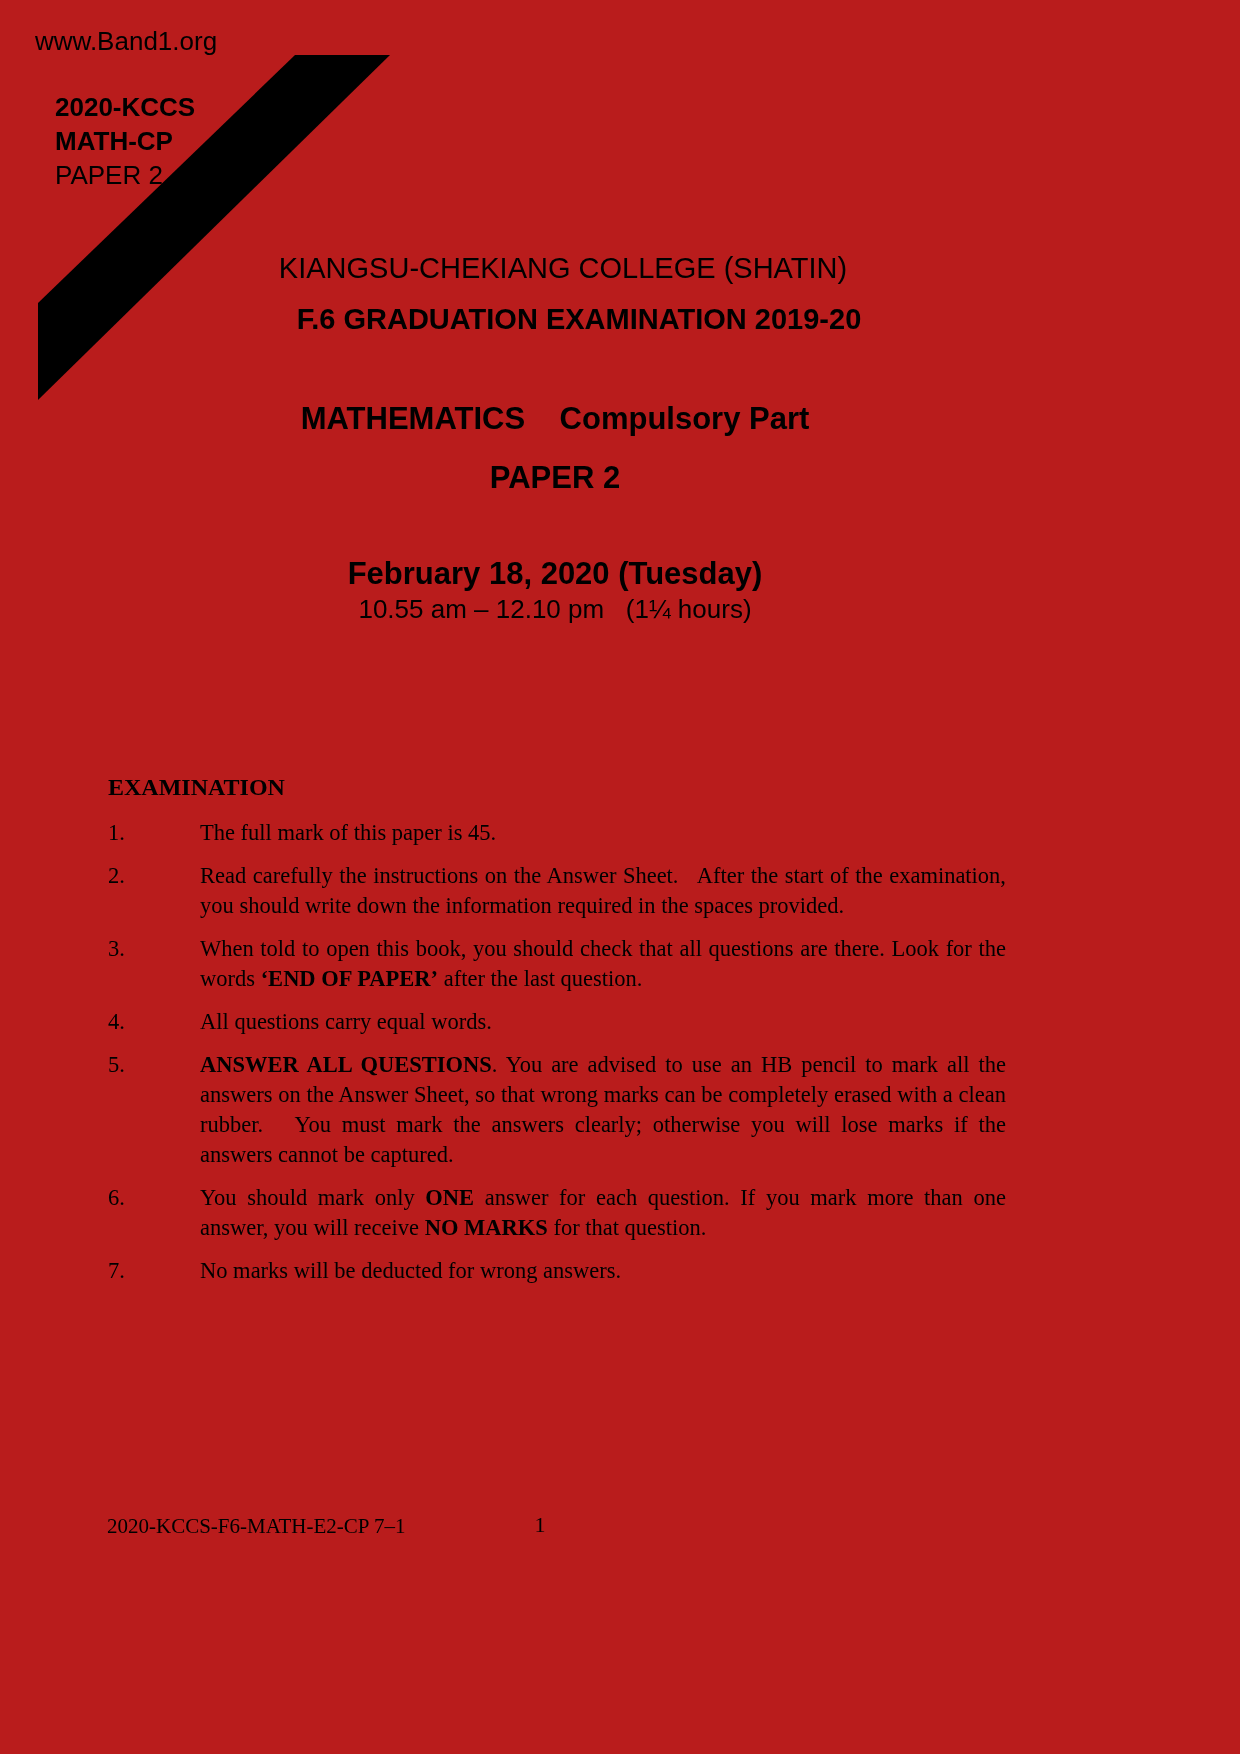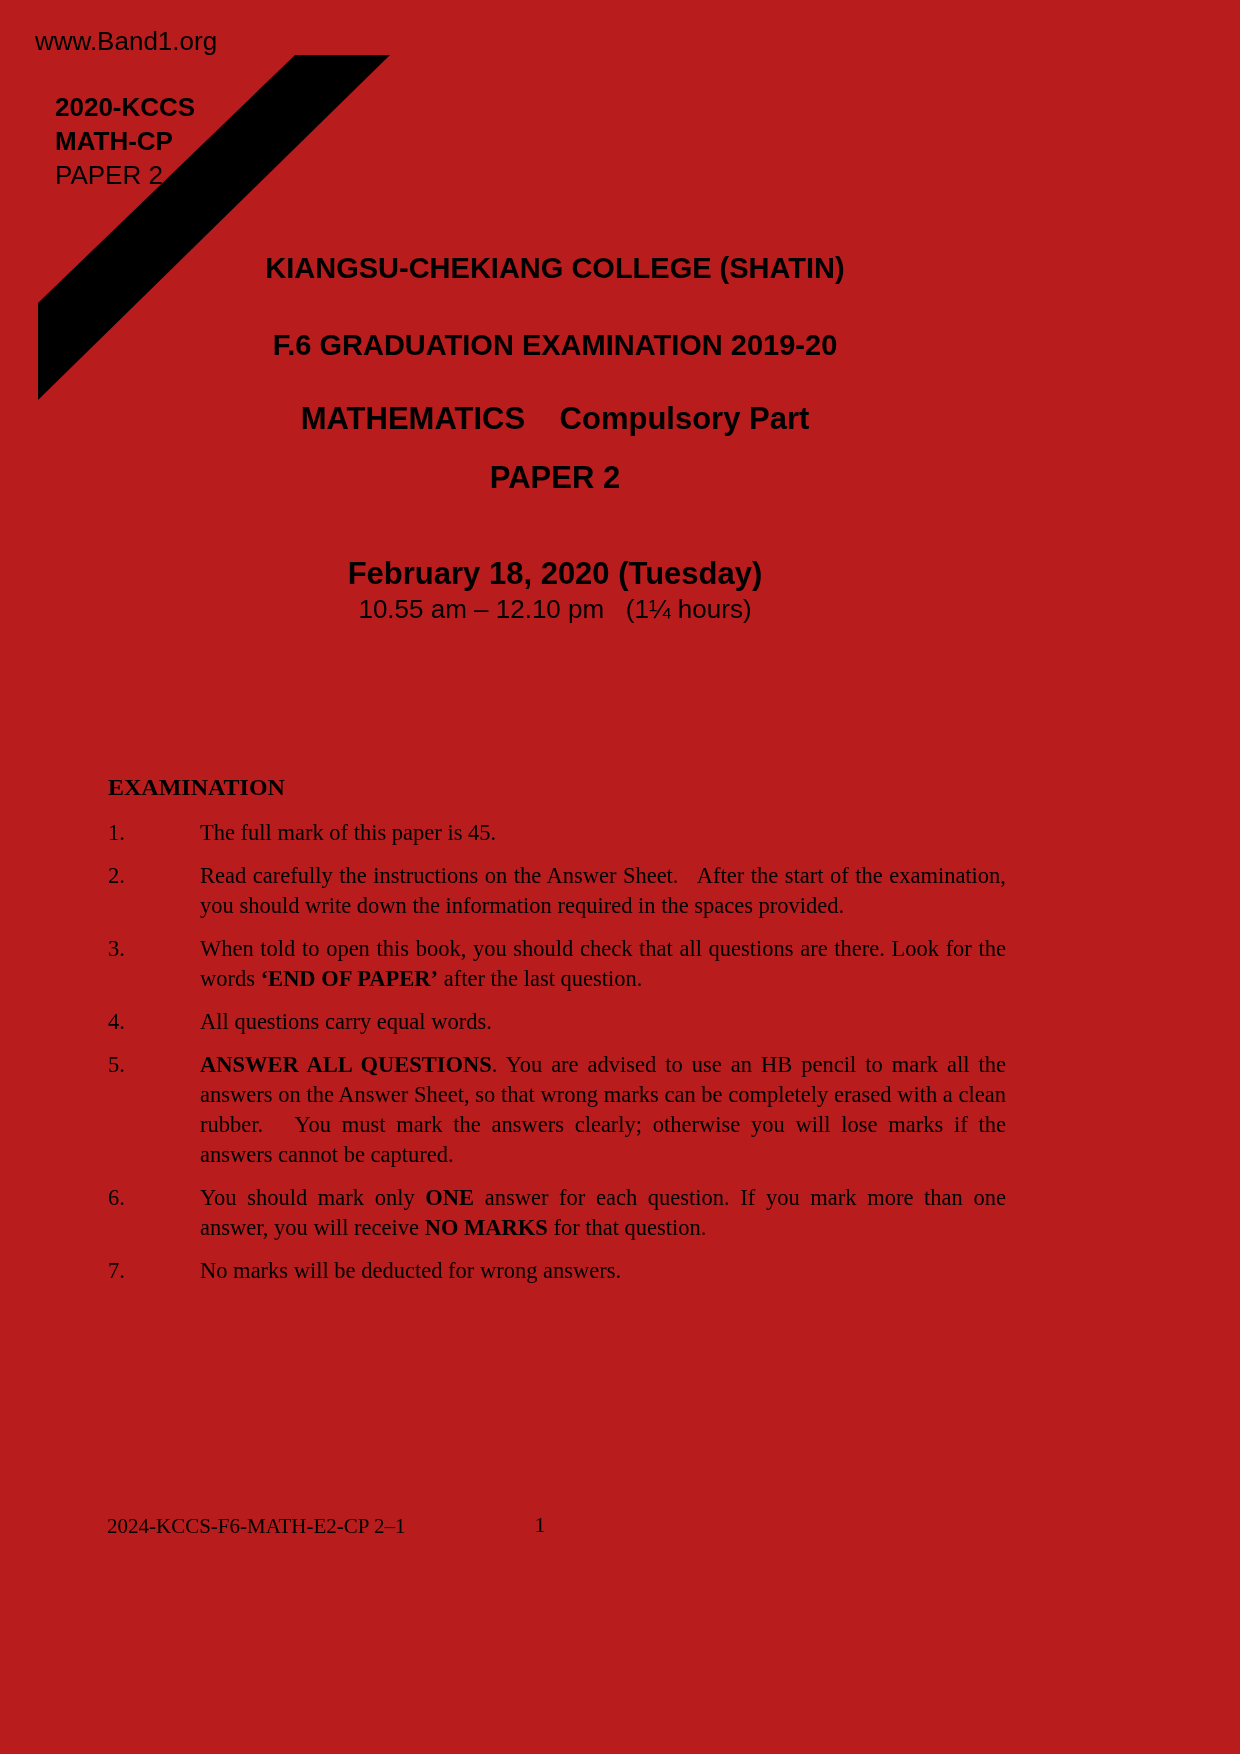--- a/index.html
+++ b/index.html
@@ -31,22 +31,22 @@
   }
   .corner-code .bold-line { font-weight: bold; }
 
   .title-block {
     position: absolute;
     left: 0; top: 0;
     width: 1110px;
     text-align: center;
     font-family: "Liberation Sans", sans-serif;
   }
-  .t-school   { position: absolute; top: 252px; width: 100%; font-size: 29px; font-weight: bold; }
-  .t-exam     { position: absolute; top: 329px; width: 100%; font-size: 29px; font-weight: bold; }
+  .t-school   { position: absolute; top: 252px; width: 100%; font-size: 29px; font-weight: normal; padding-left: 8px; }
+  .t-exam     { position: absolute; top: 303px; width: 100%; font-size: 29px; font-weight: bold; margin-left: 24px; }
   .t-subject  { position: absolute; top: 401px; width: 100%; font-size: 31px; font-weight: bold; }
   .t-paper    { position: absolute; top: 460px; width: 100%; font-size: 31px; font-weight: bold; }
   .t-date     { position: absolute; top: 531px; width: 100%; font-size: 31px; font-weight: bold; margin-top: 25px; }
   .t-time     { position: absolute; top: 594px; width: 100%; font-size: 26px; font-weight: normal; }
 
   .instructions {
     position: absolute;
     left: 108px; top: 772px;
     width: 898px;
     font-family: "Liberation Serif", serif;
@@ -141,16 +141,16 @@
           <div class="inum">6.</div>
           <div class="ibody"><span>You should mark only </span><span class="b">ONE</span><span> answer for each question. If you mark more than one answer, you will receive </span><span class="b">NO MARKS</span><span> for that question.</span></div>
         </div>
         <div class="instruction-item">
           <div class="inum">7.</div>
           <div class="ibody"><span>No marks will be deducted for wrong answers.</span></div>
         </div>
       </div>
   </div>
 
-  <div class="footer-code">2024-KCCS-F6-MATH-E2-CP 2–1</div>
+  <div class="footer-code">2020-KCCS-F6-MATH-E2-CP 7–1</div>
   <div class="footer-page">1</div>
 
 </div>
 
 </body></html>

